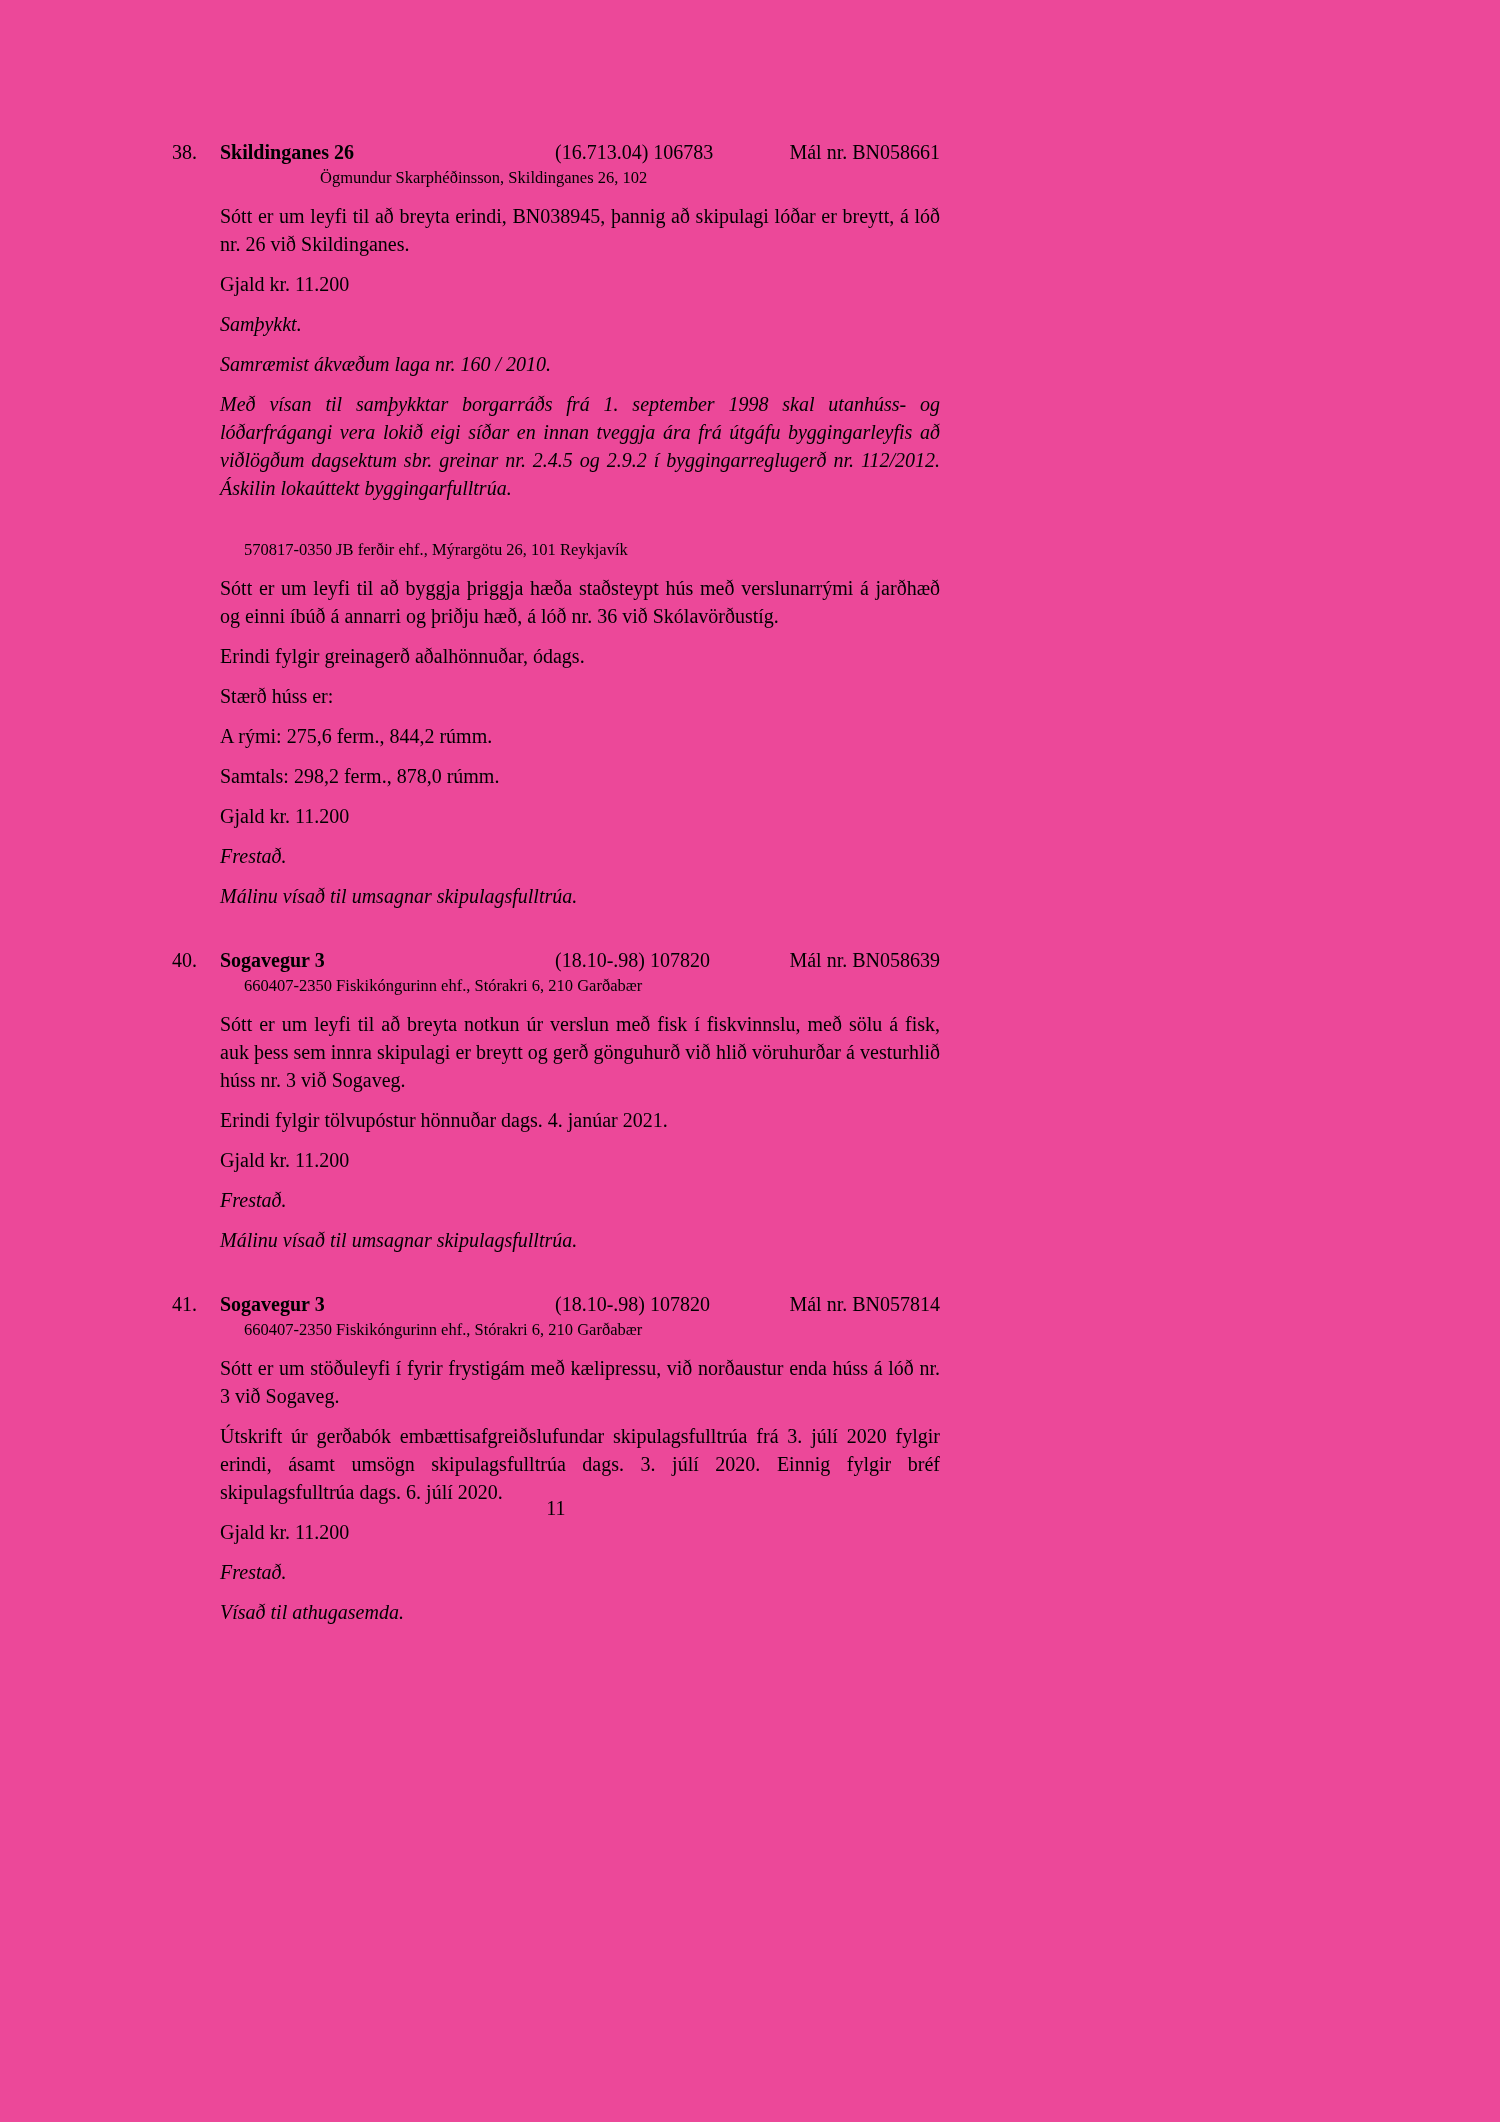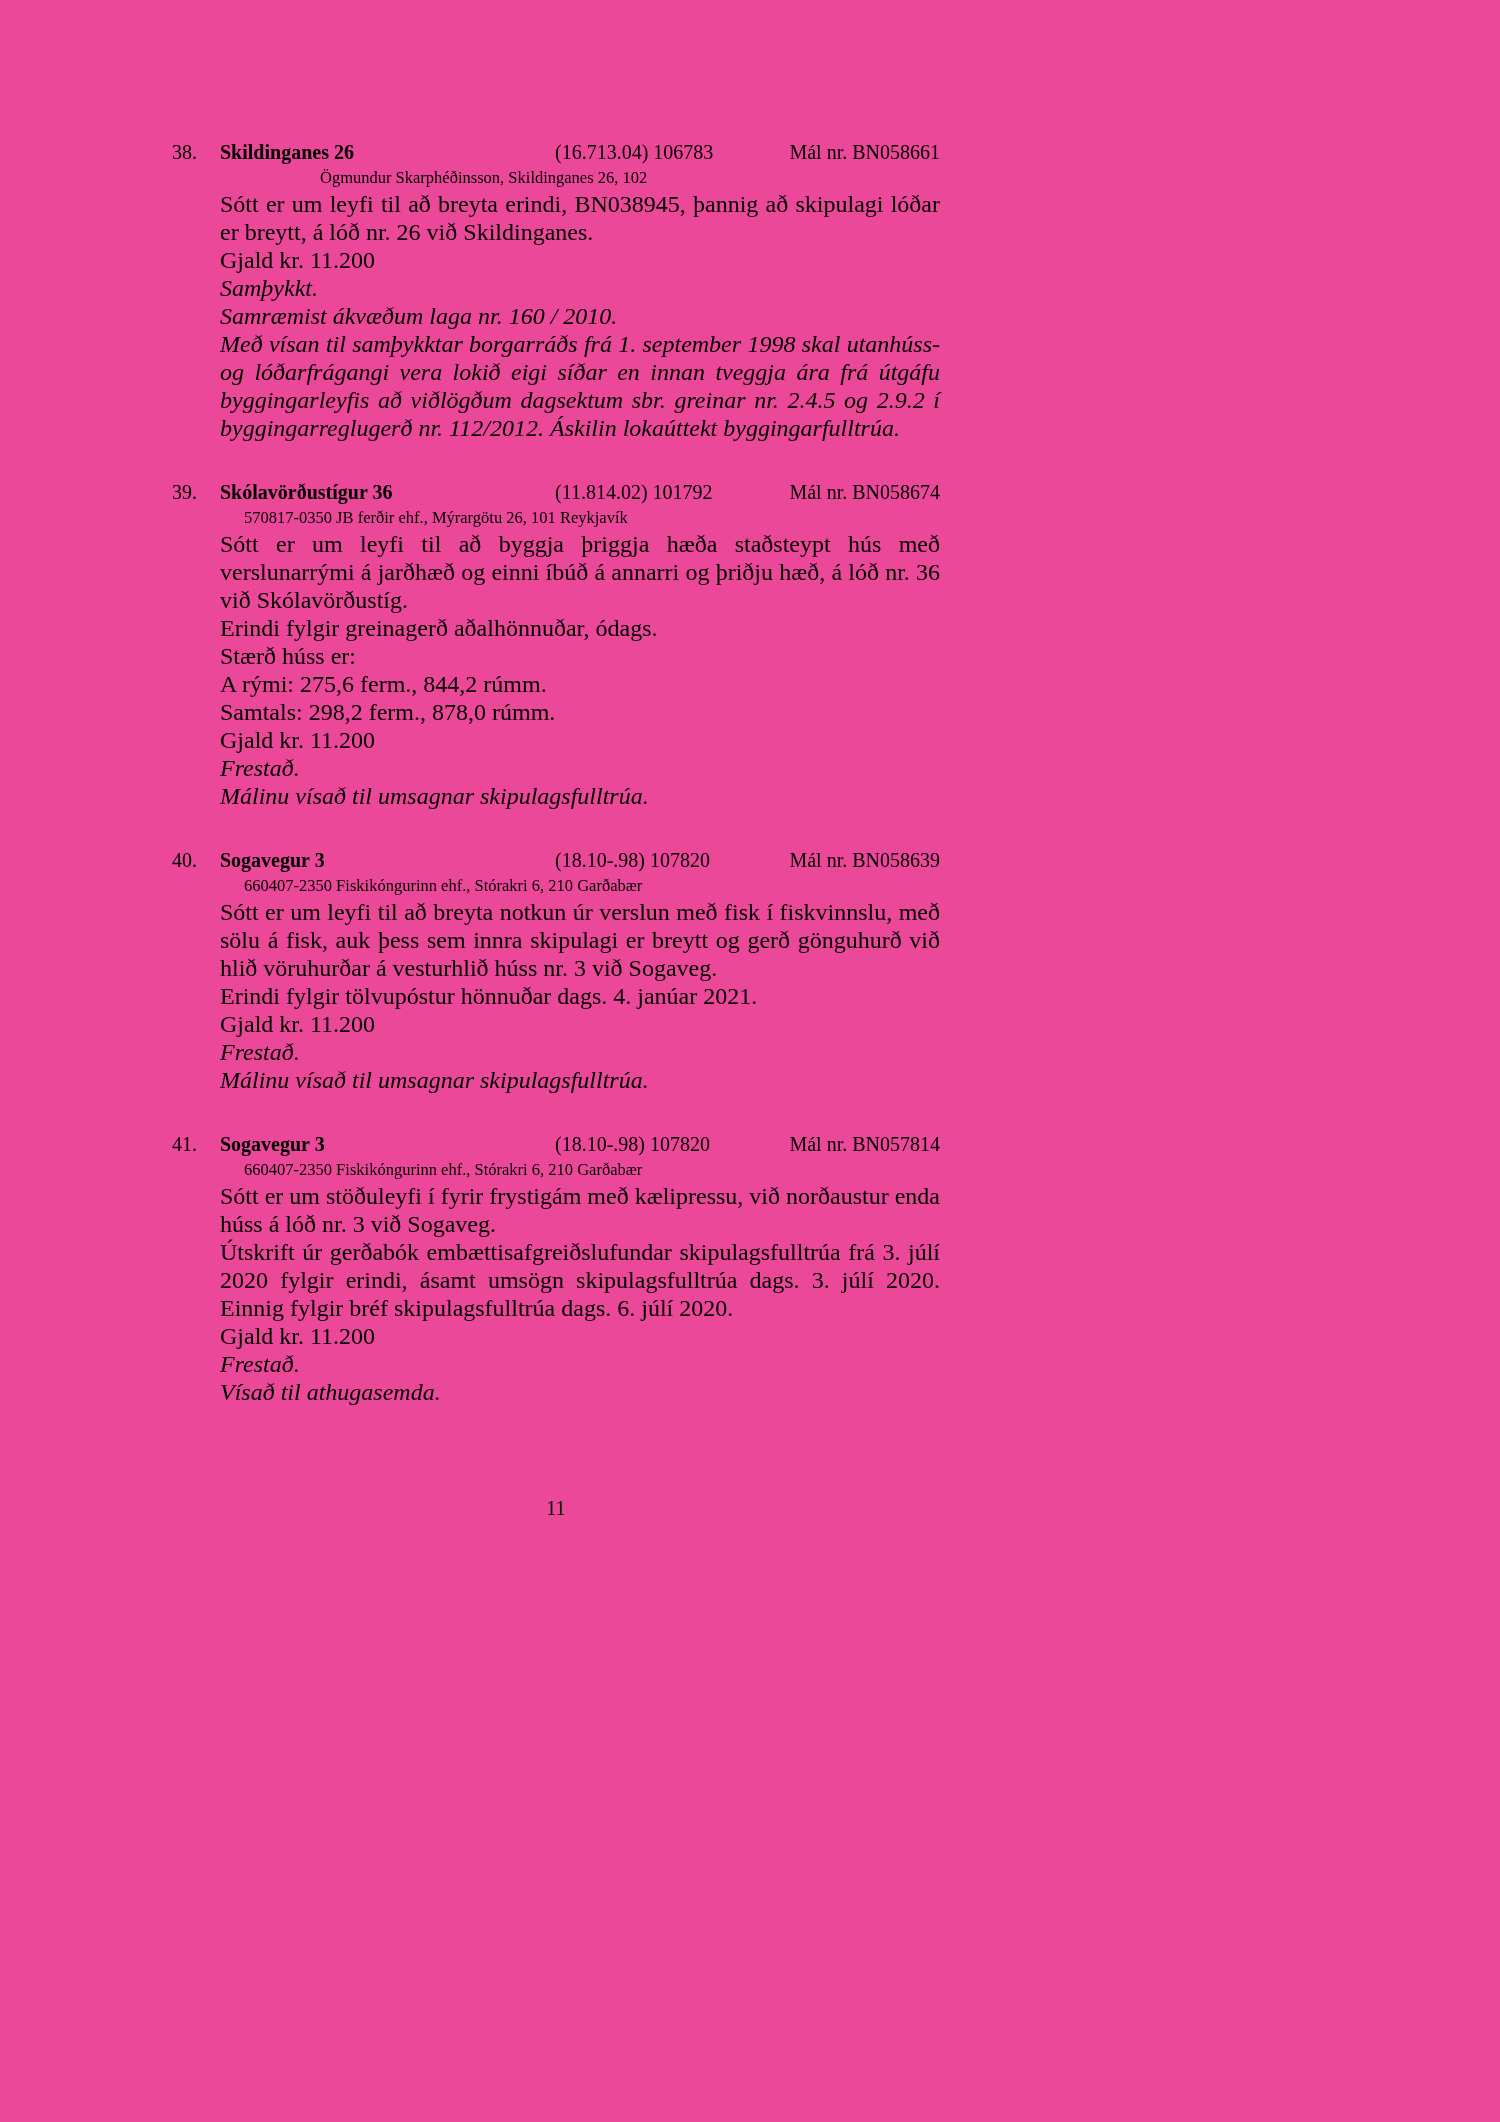--- a/index.html
+++ b/index.html
@@ -58,23 +58,23 @@
     margin-left: 72px;
     width: 720px;
     font-size: 16.5px;
     line-height: 24px;
   }
   .owner.owner-indent {
     margin-left: 148px;
     width: 620px;
   }
   .para {
-    margin: 0 0 0 48px;
+    margin: 12px 0 0 48px;
     width: 720px;
-    font-size: 24px;
+    font-size: 20px;
     line-height: 28px;
     text-align: left;
   }
   .justify {
     text-align: justify;
     text-justify: inter-word;
   }
   .italic {
     font-style: italic;
   }
@@ -103,26 +103,20 @@
       </div>
       <div class="owner owner-indent">Ögmundur Skarphéðinsson, Skildinganes 26, 102</div>
       <p class="para justify">Sótt er um leyfi til að breyta erindi, BN038945, þannig að skipulagi lóðar er breytt, á lóð nr. 26 við Skildinganes.</p>
       <p class="para">Gjald kr. 11.200</p>
       <p class="para italic">Samþykkt.</p>
       <p class="para italic">Samræmist ákvæðum laga nr. 160 / 2010.</p>
       <p class="para italic justify">Með vísan til samþykktar borgarráðs frá 1. september 1998 skal utanhúss- og lóðarfrágangi vera lokið eigi síðar en innan tveggja ára frá útgáfu byggingarleyfis að viðlögðum dagsektum sbr. greinar nr. 2.4.5 og 2.9.2 í byggingarreglugerð nr. 112/2012. Áskilin lokaúttekt byggingarfulltrúa.</p>
     </section>
 
     <section class="item">
-      <div class="item-header">
-        <span class="item-number">39.</span>
-        <span class="item-title">Skólavörðustígur 36</span>
-        <span class="item-ref">(11.814.02) 101792</span>
-        <span class="item-case">Mál nr. BN058674</span>
-      </div>
       <div class="owner">570817-0350 JB ferðir ehf., Mýrargötu 26, 101 Reykjavík</div>
       <p class="para justify">Sótt er um leyfi til að byggja þriggja hæða staðsteypt hús með verslunarrými á jarðhæð og einni íbúð á annarri og þriðju hæð, á lóð nr. 36 við Skólavörðustíg.</p>
       <p class="para">Erindi fylgir greinagerð aðalhönnuðar, ódags.</p>
       <p class="para">Stærð húss er:</p>
       <p class="para">A rými: 275,6 ferm., 844,2 rúmm.</p>
       <p class="para">Samtals: 298,2 ferm., 878,0 rúmm.</p>
       <p class="para">Gjald kr. 11.200</p>
       <p class="para italic">Frestað.</p>
       <p class="para italic">Málinu vísað til umsagnar skipulagsfulltrúa.</p>
     </section>

